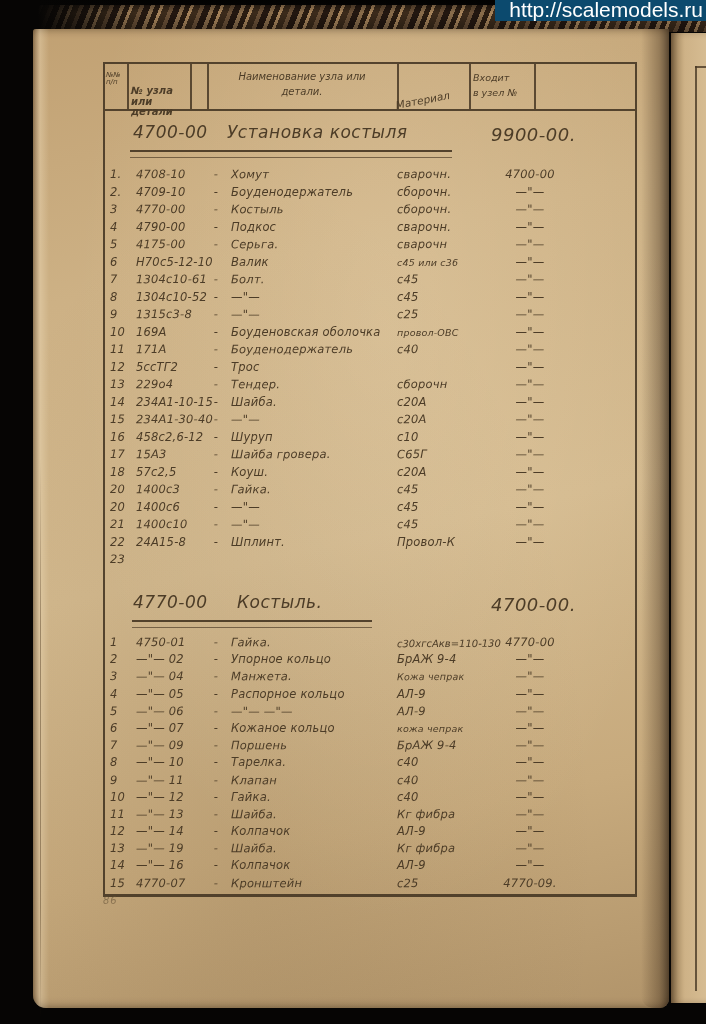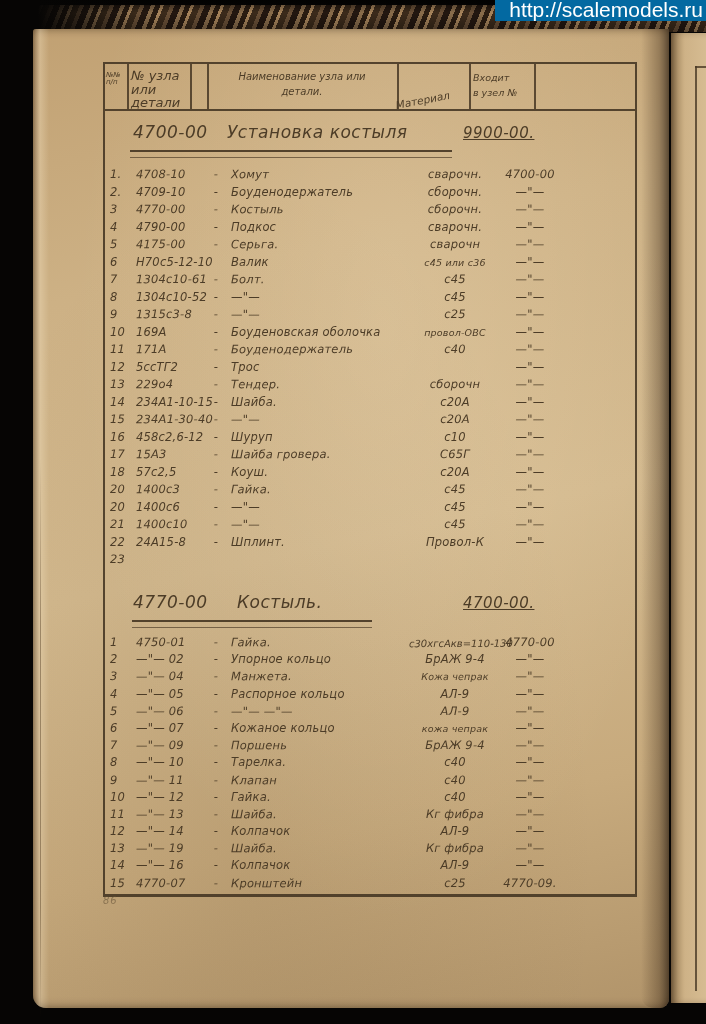--- a/index.html
+++ b/index.html
@@ -7,21 +7,21 @@
        font-family:"DejaVu Sans",sans-serif;}
   
   .binding{position:absolute;left:0;top:5px;width:706px;height:27px;
     background:repeating-linear-gradient(112deg,
       #8a6d4c 0 4px,#2b1d12 4px 9px,#a8855c 9px 12px,
       #3c2b1b 12px 18px,#6b5138 18px 22px,#231710 22px 28px);}
   .binding-fade{position:absolute;left:0;top:0;width:706px;height:32px;
     background:linear-gradient(to right,#060504 0,#060504 38px,rgba(6,5,4,.55) 80px,transparent 140px),
                linear-gradient(to bottom,rgba(0,0,0,.55),transparent 40%,rgba(0,0,0,.35));}
   .url-band{position:absolute;top:0;right:0;height:21px;padding:0 3px 0 14px;
-    background:#0369a1;color:#fff;font-family:"Liberation Sans",sans-serif;
+    background:#0c4a6e;color:#fff;font-family:"Liberation Sans",sans-serif;
     font-size:21px;line-height:20px;white-space:nowrap;}
   
   .page{position:absolute;left:33px;top:29px;width:636px;height:979px;
     border-radius:3px 0 9px 13px;
     background:
       radial-gradient(ellipse at 55% 30%,rgba(255,238,205,.22),transparent 62%),
       radial-gradient(ellipse at 35% 85%,rgba(110,85,52,.14),transparent 58%),
       linear-gradient(168deg,#c1a173,#cdb185 25%,#d3b98e 52%,#c7aa7d 78%,#b1946a);
     box-shadow:inset 0 4px 8px -4px rgba(40,25,12,.5), inset 0 -6px 10px -6px rgba(40,25,12,.55);}
   .page::before{content:'';position:absolute;inset:0;border-radius:inherit;pointer-events:none;
@@ -36,41 +36,41 @@
   .rp-h{position:absolute;left:24px;right:0;top:33px;height:2px;background:#4a3a26;opacity:.8;}
   .rp-v{position:absolute;left:24px;top:33px;height:925px;width:2px;background:#4a3a26;opacity:.8;}
   
   .tbl{position:absolute;left:70px;top:33px;width:530px;height:830px;
     border:2px solid rgba(62,48,30,.85);border-bottom-width:3px;color:#4c3c27;}
   .thead{position:absolute;left:0;top:0;right:0;height:45px;
     border-bottom:2px solid rgba(62,48,30,.85);font-style:italic;}
   .hv{position:absolute;top:0;bottom:0;width:2px;background:rgba(62,48,30,.8);}
   .hc{position:absolute;white-space:pre-line;line-height:1.05;}
   .hc-num{left:1px;top:8px;width:20px;font-size:7px;}
-  .hc-part{left:26px;top:5px;width:58px;font-size:13px;}
+  .hc-part{left:26px;top:22px;width:58px;font-size:10px;font-weight:bold;}
   .hc-name{left:104px;top:5px;width:186px;font-size:10px;text-align:center;line-height:1.5;}
   .hc-mat{left:292px;bottom:-2px;width:74px;font-size:10.5px;transform:rotate(-11deg);transform-origin:left bottom;}
   .hc-use{left:368px;top:6px;width:60px;font-size:9.5px;line-height:1.6;}
   
   .sec-title{position:absolute;left:0;width:100%;font-style:italic;font-size:17px;letter-spacing:.5px;}
   .sec-code{position:absolute;left:28px;top:0;}
   .sec-name{position:absolute;left:122px;top:0;text-align:right;}
-  .sec-parent{position:absolute;left:358px;top:2px;font-size:15px;text-decoration:underline;}
+  .sec-parent{position:absolute;left:386px;top:2px;font-size:18px;}
   .sec-underline{position:absolute;height:5px;border-top:2px solid rgba(70,54,34,.9);
     border-bottom:1px solid rgba(70,54,34,.65);}
   .rows{position:absolute;left:0;width:100%;font-style:italic;font-size:11.5px;letter-spacing:.2px;}
   .row{position:relative;}
   .rows1 .row{height:17.5px;}
   .rows2 .row{height:17.2px;}
   .row span{position:absolute;top:1px;white-space:nowrap;}
   .c-num{left:5px;width:24px;}
   .c-part{left:31px;width:90px;}
   .c-dash{left:100px;width:22px;text-align:center;}
   .c-name{left:126px;width:178px;}
-  .c-mat{left:304px;width:92px;text-align:center;}
+  .c-mat{left:292px;width:92px;text-align:left;}
   .c-use{left:388px;width:74px;text-align:center;}
   .c-mat.sm{font-size:9.5px;top:3px;}
   .c-mat.xs{font-size:10px;top:4px;letter-spacing:0;}
   .row:nth-child(odd) span{transform:rotate(-.2deg);}
   .pagenum{position:absolute;left:70px;top:866px;font-size:10px;font-style:italic;
     color:rgba(96,78,52,.55);letter-spacing:1px;}
 </style>
 </head>
 <body>
 

